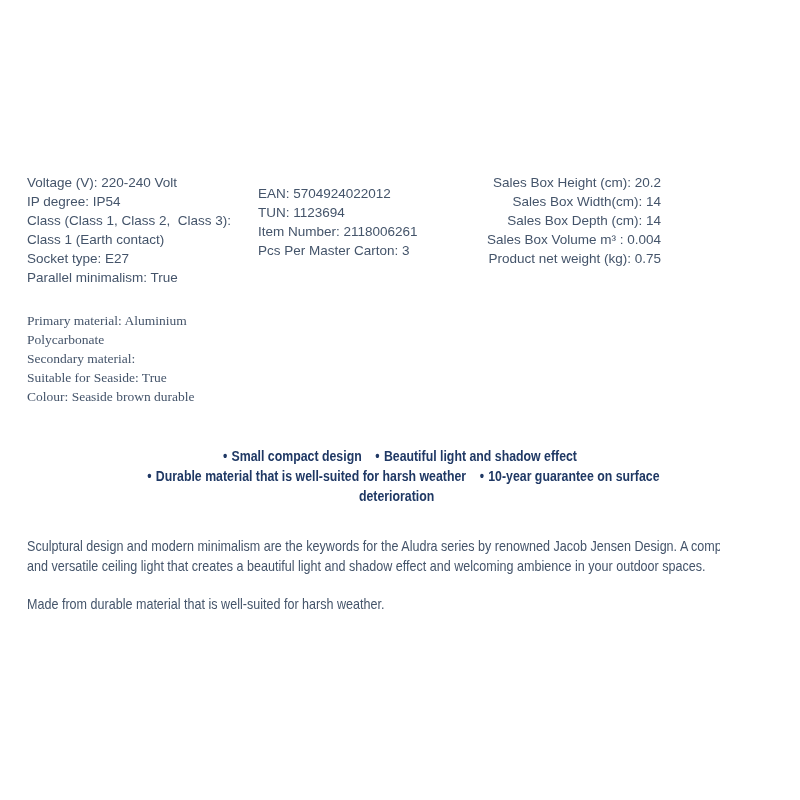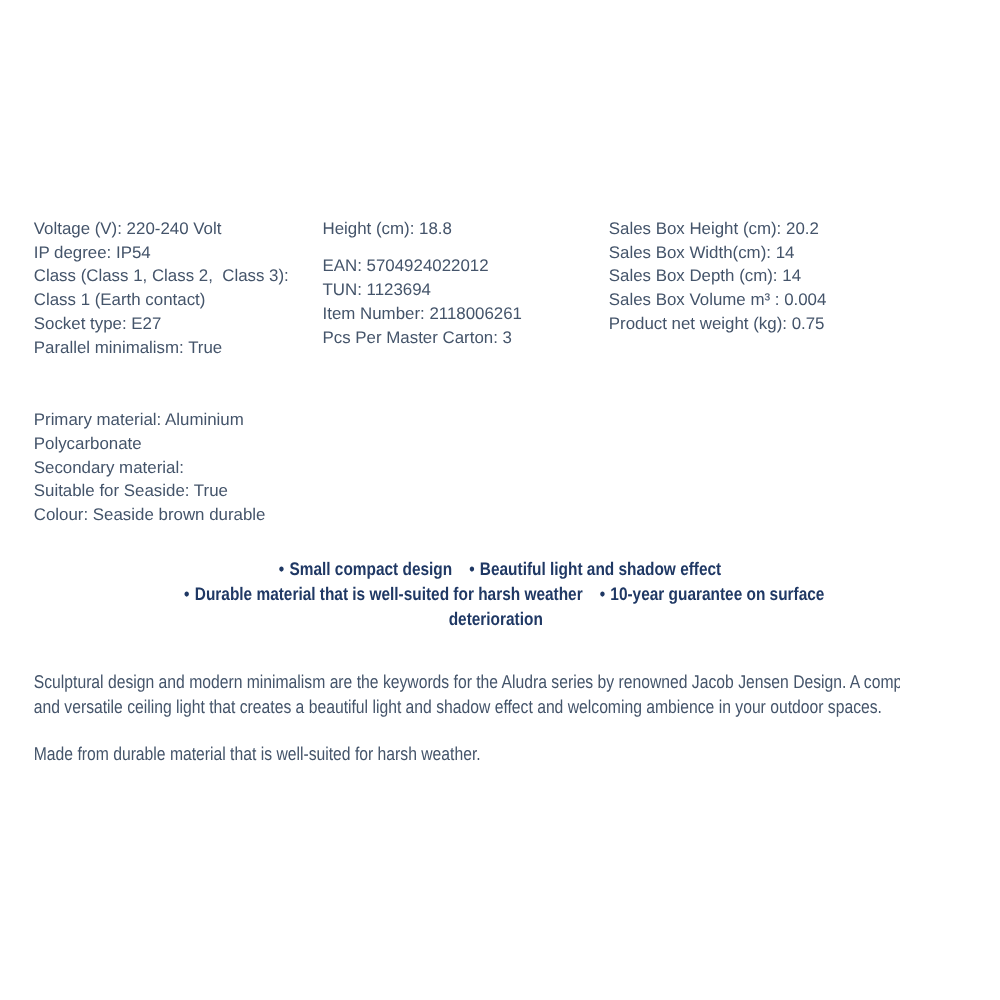--- a/index.html
+++ b/index.html
@@ -23,23 +23,23 @@
   
   .col {
     position: absolute;
     top: 173px;
     font-size: 13.5px;
     line-height: 19px;
     color: var(--spec-text, #44546a);
   }
   .col1 { left: 27px; }
   .col2 { left: 258px; }
-  .col3 { left: 487px; }
+  .col3 { left: 487px; text-align: right; }
   .line { white-space: pre; }
-  .col1 .block-materials { margin-top: 39px; }
+  .col1 .block-materials { margin-top: 24px; font-family: Liberation Serif, serif; }
   .col2 .block-identifiers { margin-top: 11px; }
 
   
   .highlights {
     position: absolute;
     top: 446px;
     left: 55px;
     width: 690px;
     transform: scaleX(0.85);
     transform-origin: 50% 0;
@@ -85,21 +85,20 @@
       <div class="line">Primary material: Aluminium</div>
       <div class="line">Polycarbonate</div>
       <div class="line">Secondary material:</div>
       <div class="line">Suitable for Seaside: True</div>
       <div class="line">Colour: Seaside brown durable</div>
     </div>
   </div>
 
   <div class="col col2">
     <div class="block block-dimensions">
-      <div class="line">Height (cm): 18.8</div>
     </div>
     <div class="block block-identifiers">
       <div class="line">EAN: 5704924022012</div>
       <div class="line">TUN: 1123694</div>
       <div class="line">Item Number: 2118006261</div>
       <div class="line">Pcs Per Master Carton: 3</div>
     </div>
   </div>
 
   <div class="col col3">

